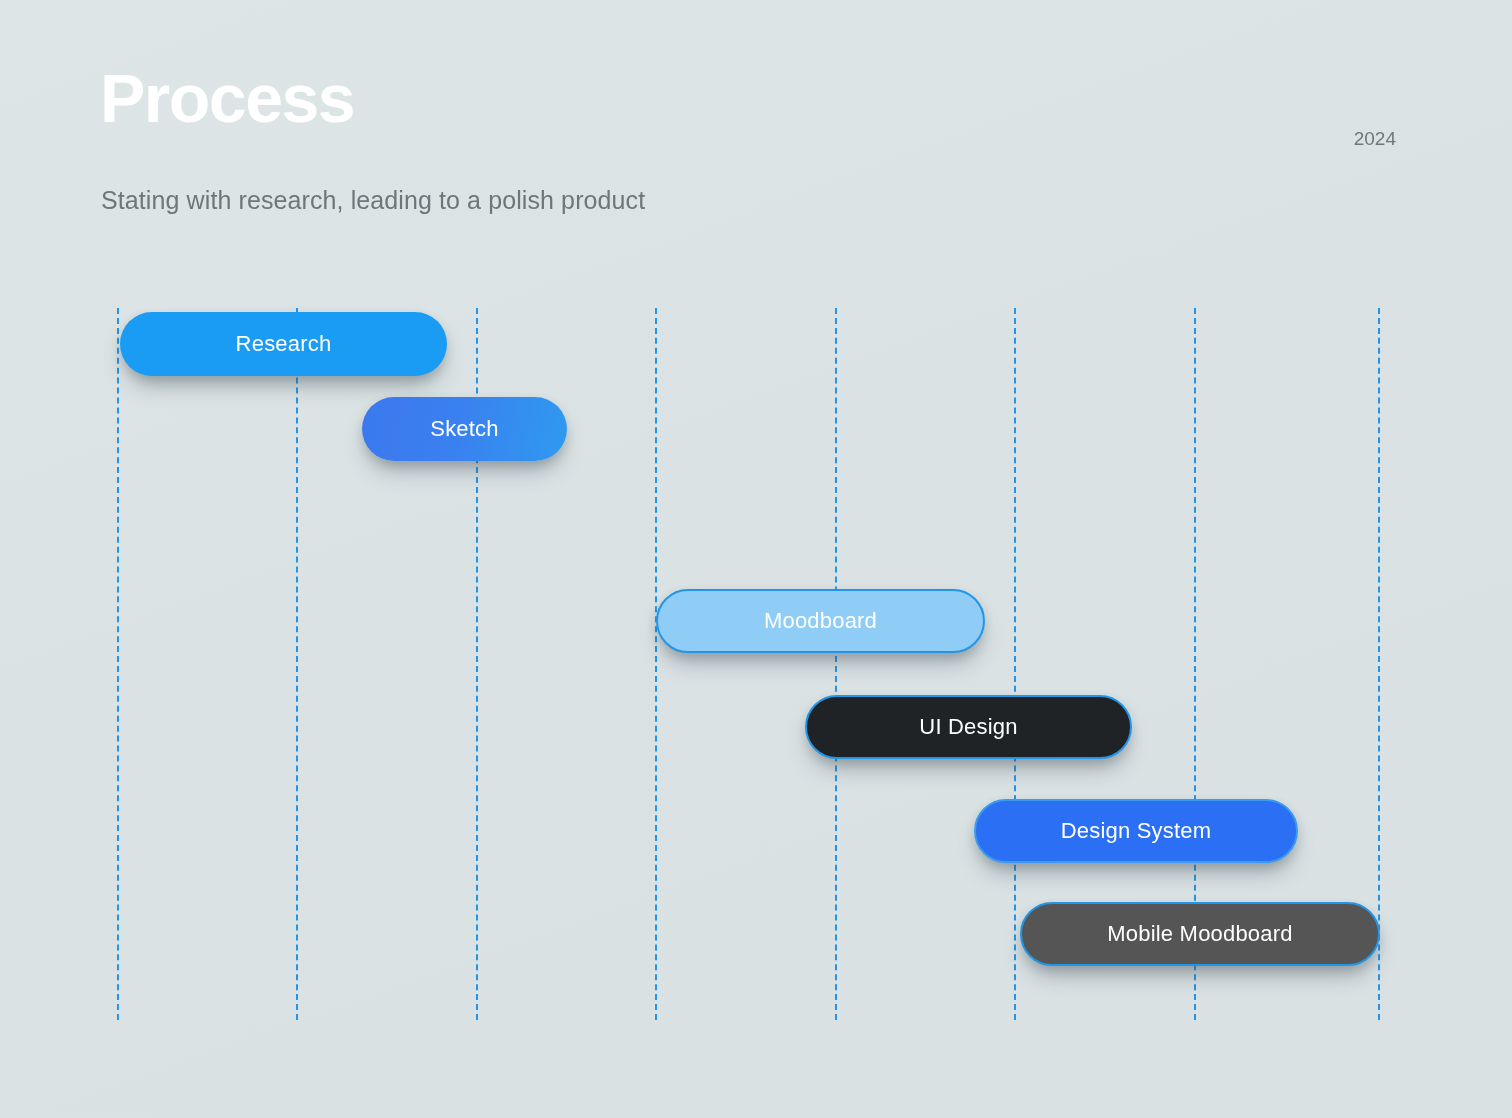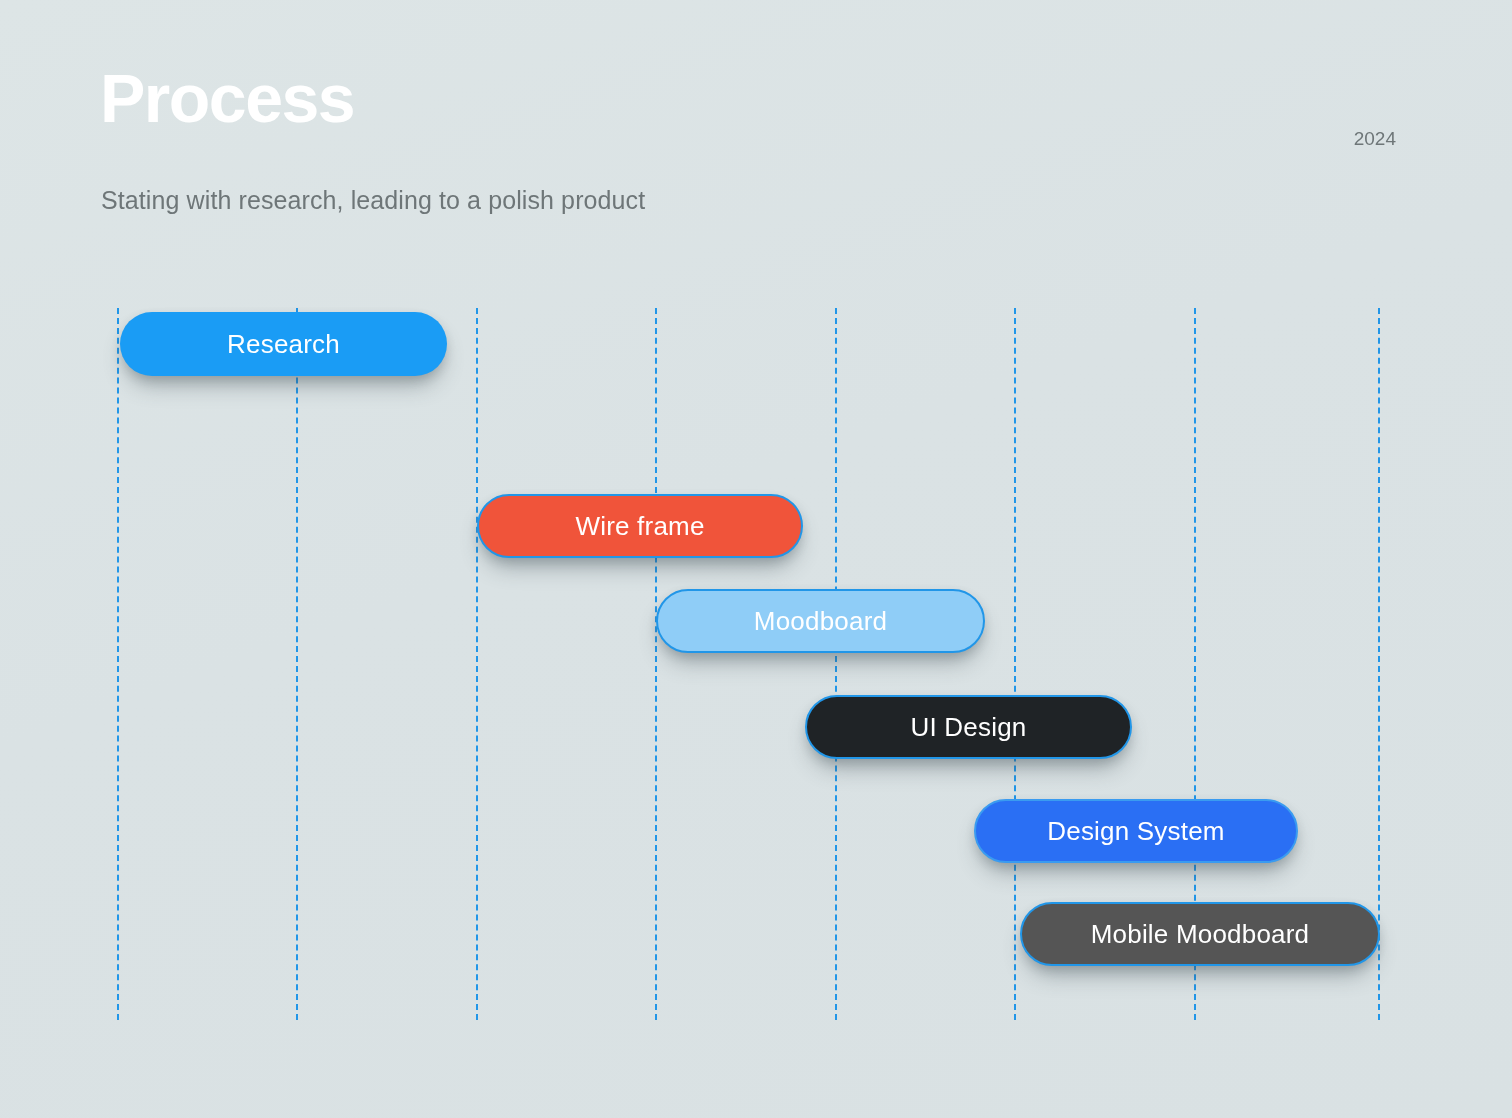--- a/index.html
+++ b/index.html
@@ -82,21 +82,21 @@
     border-radius: 32px;
     display: flex;
     align-items: center;
     justify-content: center;
     box-sizing: border-box;
     box-shadow: 0 14px 22px -6px rgba(60, 75, 80, 0.42),
                 0 4px 10px rgba(60, 75, 80, 0.16);
     cursor: pointer;
   }
   .task-label {
-    font-size: 26px;
+    font-size: 22px;
     color: #ffffff;
     letter-spacing: 0.2px;
     white-space: nowrap;
     user-select: none;
   }
   .bar-research {
     background: #1a9cf5;
   }
   .bar-sketch {
     background: linear-gradient(100deg, #3c78ee 0%, #3a80f0 45%, #2f9aef 100%);
@@ -139,22 +139,22 @@
       <div class="grid-line" style="left: 835px; top: 308px; height: 712px; border-left-color: rgb(33, 150, 232);"></div>
       <div class="grid-line" style="left: 1014px; top: 308px; height: 712px; border-left-color: rgb(33, 150, 232);"></div>
       <div class="grid-line" style="left: 1194px; top: 308px; height: 712px; border-left-color: rgb(33, 150, 232);"></div>
       <div class="grid-line" style="left: 1378px; top: 308px; height: 712px; border-left-color: rgb(33, 150, 232);"></div>
     </div>
 
   <div id="bars-layer">
       <div class="task-bar bar-research" style="left: 120px; top: 312px; width: 327px; height: 64px; border-radius: 32px; z-index: 10;">
         <span class="task-label" style="color: rgb(255, 255, 255);">Research</span>
       </div>
-      <div class="task-bar bar-wireframe" style="left: 477px; top: 494px; width: 326px; height: 64px; border-radius: 32px; z-index: 12;">
-        <span class="task-label" style="color: rgb(255, 255, 255);">Wire frame</span>
+      <div class="task-bar bar-sketch" style="left: 362px; top: 397px; width: 205px; height: 64px; border-radius: 32px; z-index: 11;">
+        <span class="task-label" style="color: rgb(255, 255, 255);">Sketch</span>
       </div>
       <div class="task-bar bar-moodboard" style="left: 656px; top: 589px; width: 329px; height: 64px; border-radius: 32px; z-index: 13;">
         <span class="task-label" style="color: rgb(255, 255, 255);">Moodboard</span>
       </div>
       <div class="task-bar bar-uidesign" style="left: 805px; top: 695px; width: 327px; height: 64px; border-radius: 32px; z-index: 14; text-align: center;">
         <span class="task-label" style="color: rgb(255, 255, 255);">UI Design</span>
       </div>
       <div class="task-bar bar-designsystem" style="left: 974px; top: 799px; width: 324px; height: 64px; border-radius: 32px; z-index: 15;">
         <span class="task-label" style="color: rgb(255, 255, 255);">Design System</span>
       </div>

